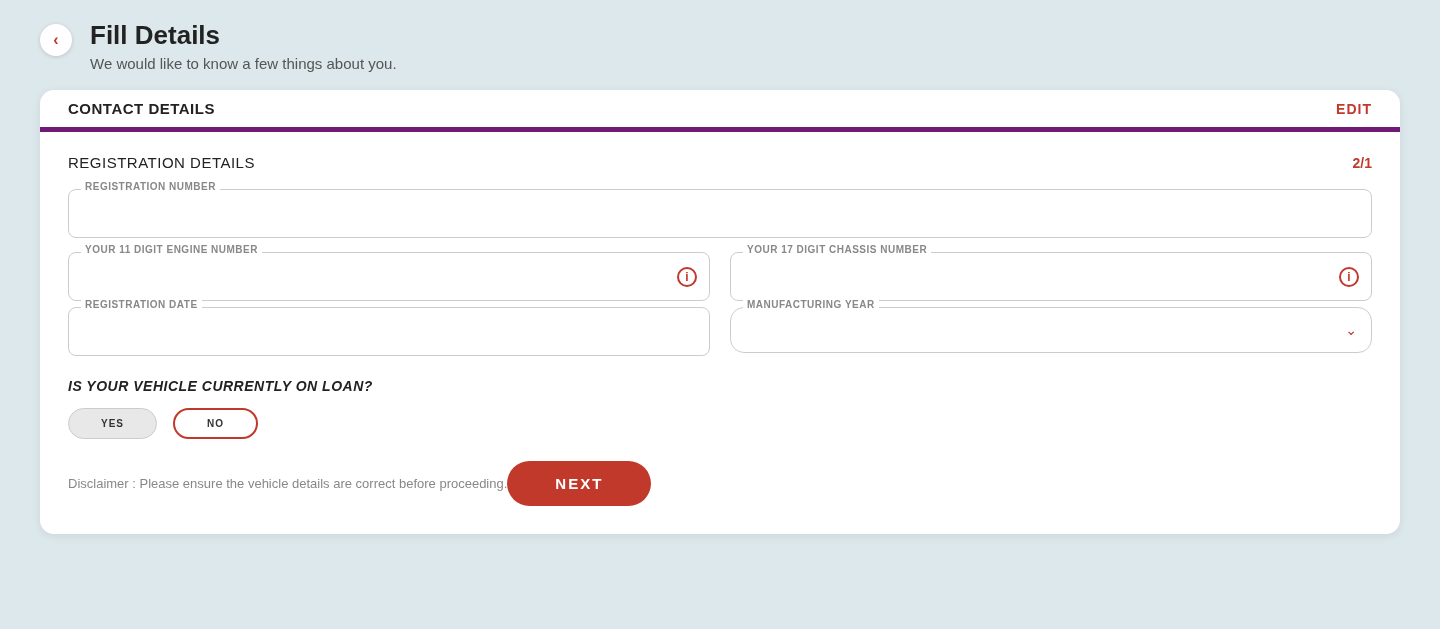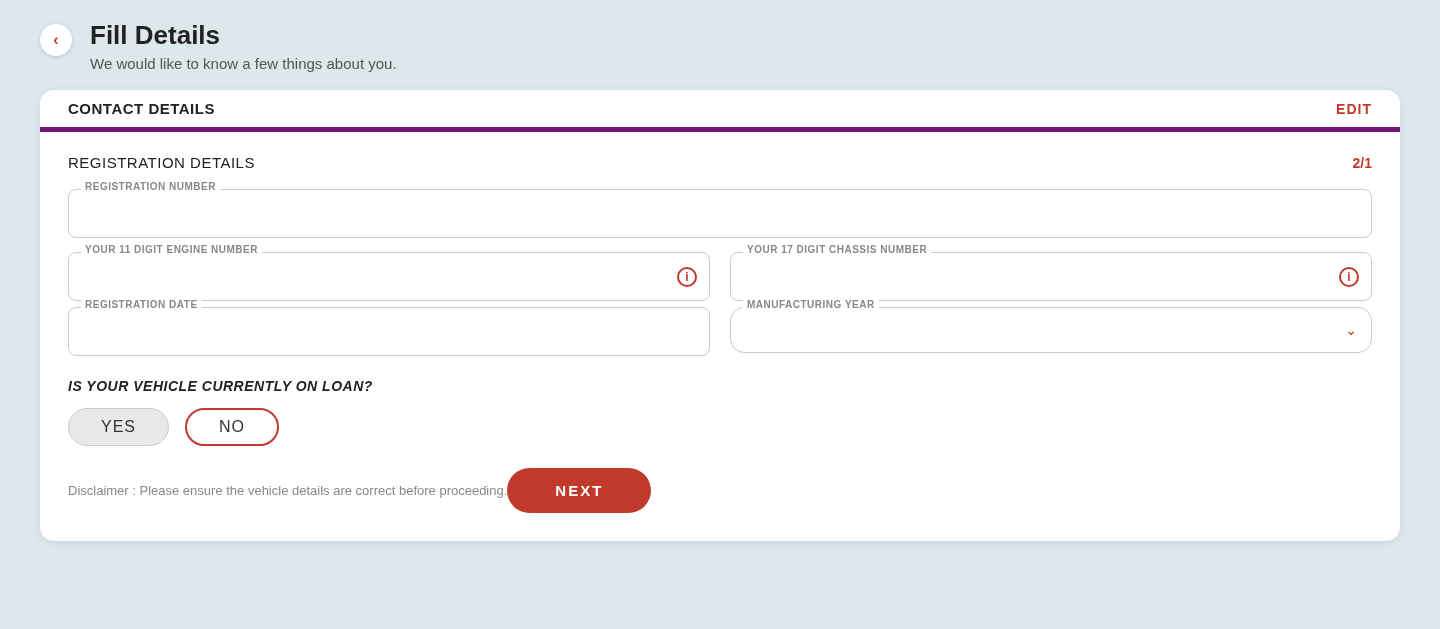--- a/index.html
+++ b/index.html
@@ -224,22 +224,22 @@
       margin-bottom: 14px;
       font-style: italic;
     }
     .loan-buttons {
       display: flex;
       gap: 16px;
     }
     .loan-btn {
       padding: 8px 32px;
       border-radius: 50px;
-      font-size: 16px;
-      font-weight: 400;
+      font-size: 10px;
+      font-weight: 700;
       cursor: pointer;
       letter-spacing: 1px;
       text-transform: uppercase;
     }
     .loan-btn-yes {
       background: #e8e8e8;
       border: 1.5px solid #ccc;
       color: #333;
     }
     .loan-btn-no {

